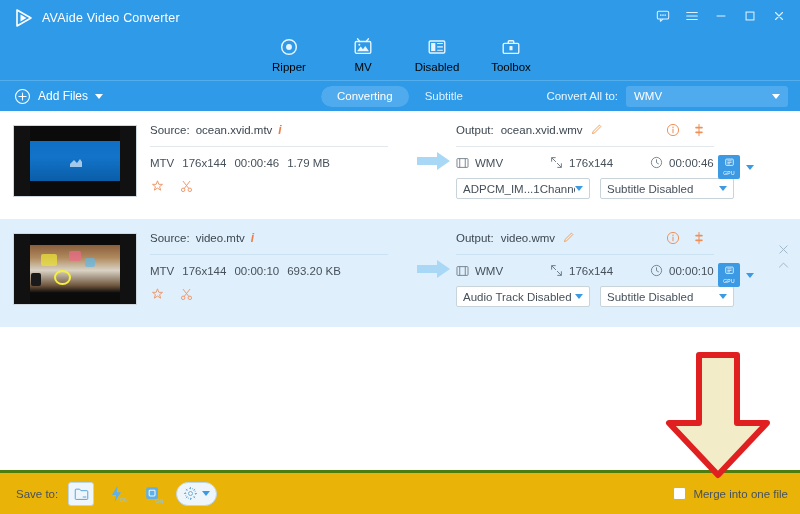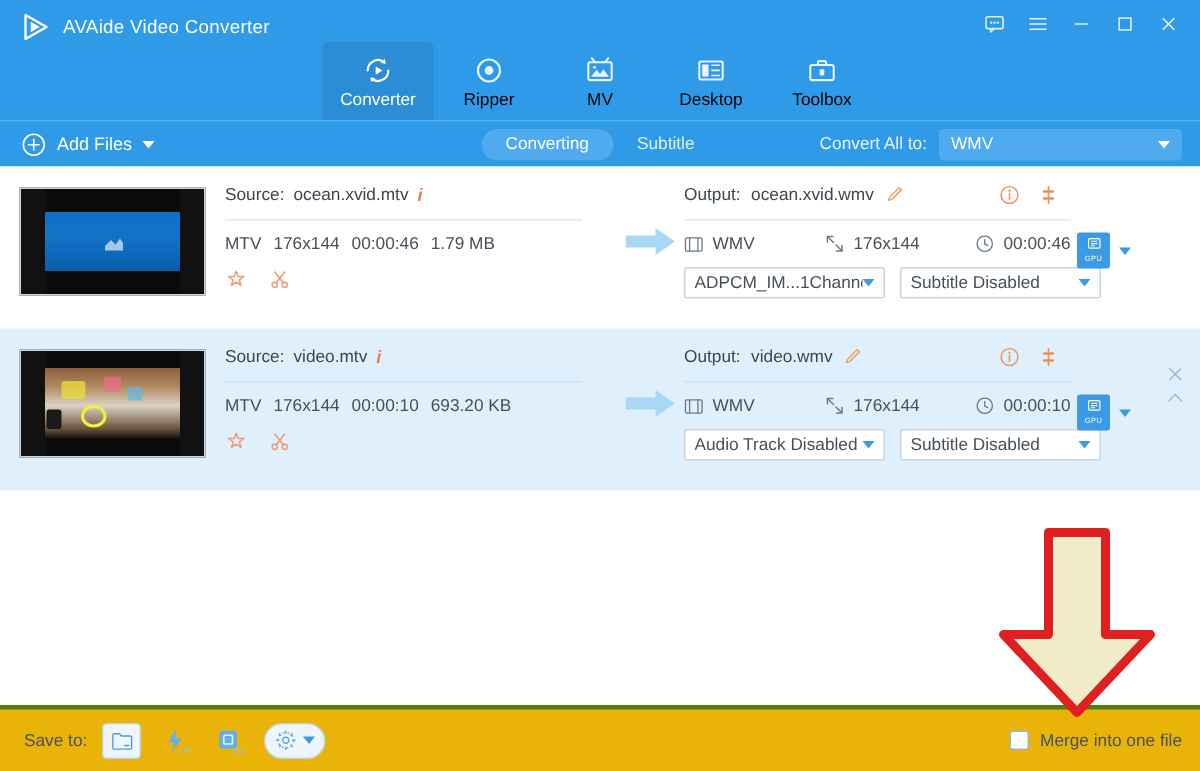--- a/index.html
+++ b/index.html
@@ -180,30 +180,20 @@
       <div class="wbtn">
         <svg width="14" height="14" viewBox="0 0 16 16">
             <path d="M4 4l8 8M12 4l-8 8" stroke="#dff0fd" stroke-width="1.3" stroke-linecap="round"></path>
           </svg>
       </div>
     </div>
   </div>
 
   <div class="navbar">
 
-    <div class="tab active">
-      <svg width="22" height="22" viewBox="0 0 24 24">
-        <path d="M4.5 12a7.5 7.5 0 0 1 12.2-5.9" fill="none" stroke="#fff" stroke-width="1.6" stroke-linecap="round"></path>
-        <path d="M19.5 12a7.5 7.5 0 0 1-12.2 5.9" fill="none" stroke="#fff" stroke-width="1.6" stroke-linecap="round"></path>
-        <path d="M17 3.4 L17.4 7 L13.9 6.4 Z" fill="#fff"></path>
-        <path d="M7 20.6 L6.6 17 L10.1 17.6 Z" fill="#fff"></path>
-        <path d="M10.3 9 L10.3 15 L15.2 12 Z" fill="#fff"></path>
-      </svg>
-      <span class="tlabel">Converter</span>
-    </div>
 
     <div class="tab">
       <svg width="22" height="22" viewBox="0 0 24 24">
         <circle cx="12" cy="12" r="8" fill="none" stroke="#e8f5ff" stroke-width="1.6"></circle>
         <circle cx="12" cy="12" r="3.2" fill="#e8f5ff"></circle>
       </svg>
       <span class="tlabel">Ripper</span>
     </div>
 
     <div class="tab">
@@ -216,21 +206,21 @@
       <span class="tlabel">MV</span>
     </div>
 
     <div class="tab">
       <svg width="22" height="22" viewBox="0 0 24 24">
         <rect x="3.5" y="5.5" width="17" height="13" rx="1.3" fill="none" stroke="#e8f5ff" stroke-width="1.5"></rect>
         <rect x="5.6" y="7.6" width="4.6" height="8.8" fill="#e8f5ff"></rect>
         <path d="M12.2 11.9 H18.4" stroke="#e8f5ff" stroke-width="1.4"></path>
         <path d="M12.2 8.2 H18.4M12.2 15.6 H18.4" stroke="#e8f5ff" stroke-width="1.1"></path>
       </svg>
-      <span class="tlabel">Desktop</span>
+      <span class="tlabel">Disabled</span>
     </div>
 
     <div class="tab">
       <svg width="22" height="22" viewBox="0 0 24 24">
         <rect x="3.5" y="8" width="17" height="11" rx="1.4" fill="none" stroke="#e8f5ff" stroke-width="1.5"></rect>
         <path d="M9 8 V6.2 a1 1 0 0 1 1-1 h4 a1 1 0 0 1 1 1 V8" fill="none" stroke="#e8f5ff" stroke-width="1.5"></path>
         <rect x="10.3" y="11" width="3.4" height="4.6" rx=".6" fill="#e8f5ff"></rect>
       </svg>
       <span class="tlabel">Toolbox</span>
     </div>

